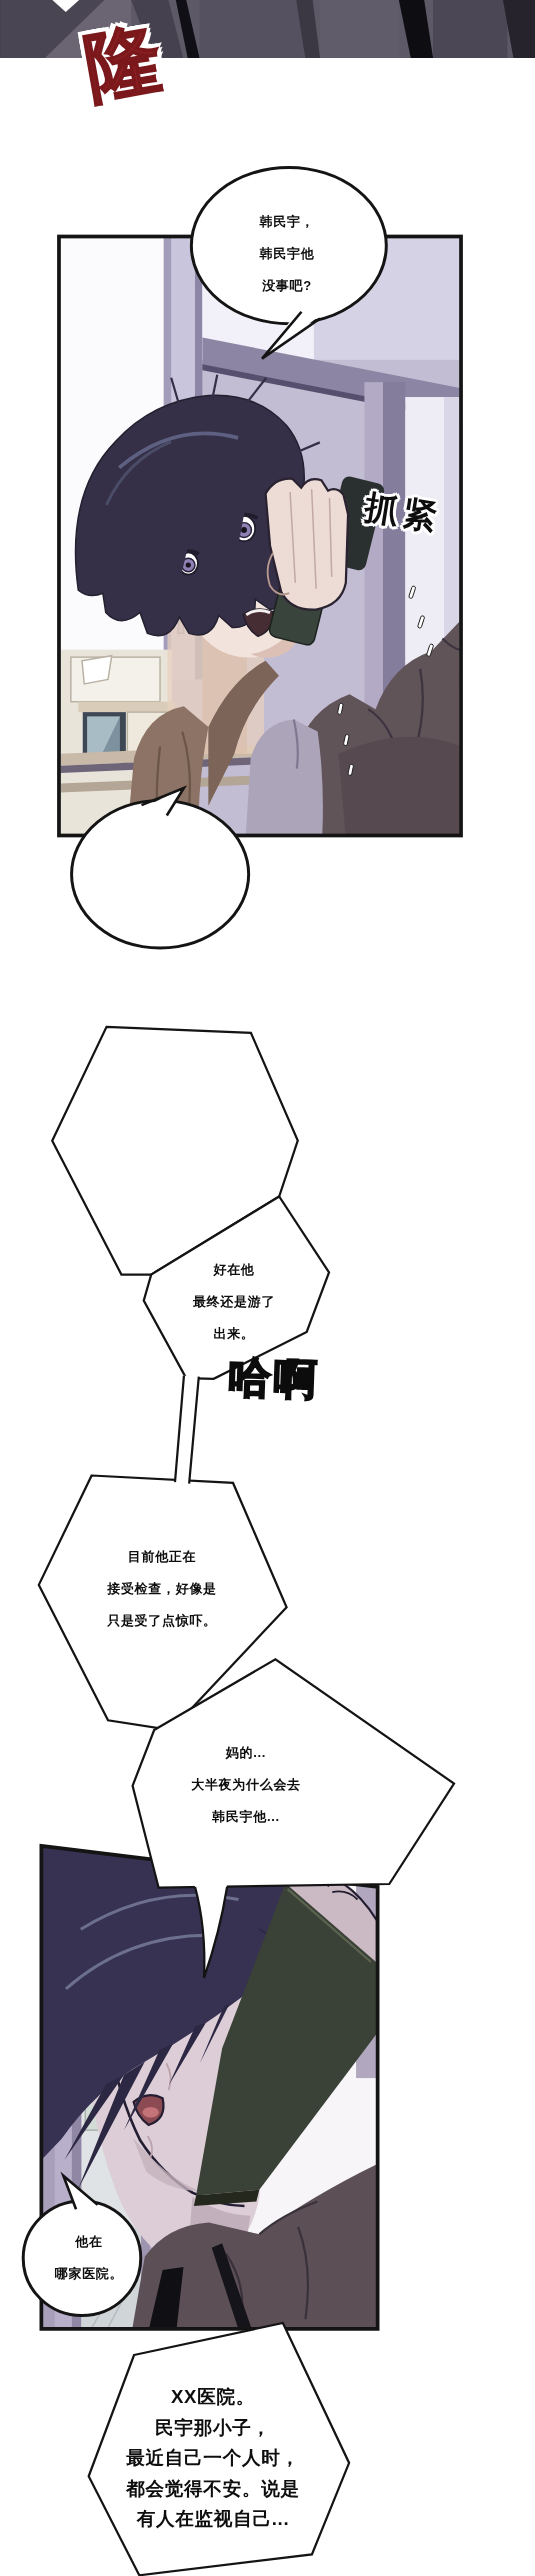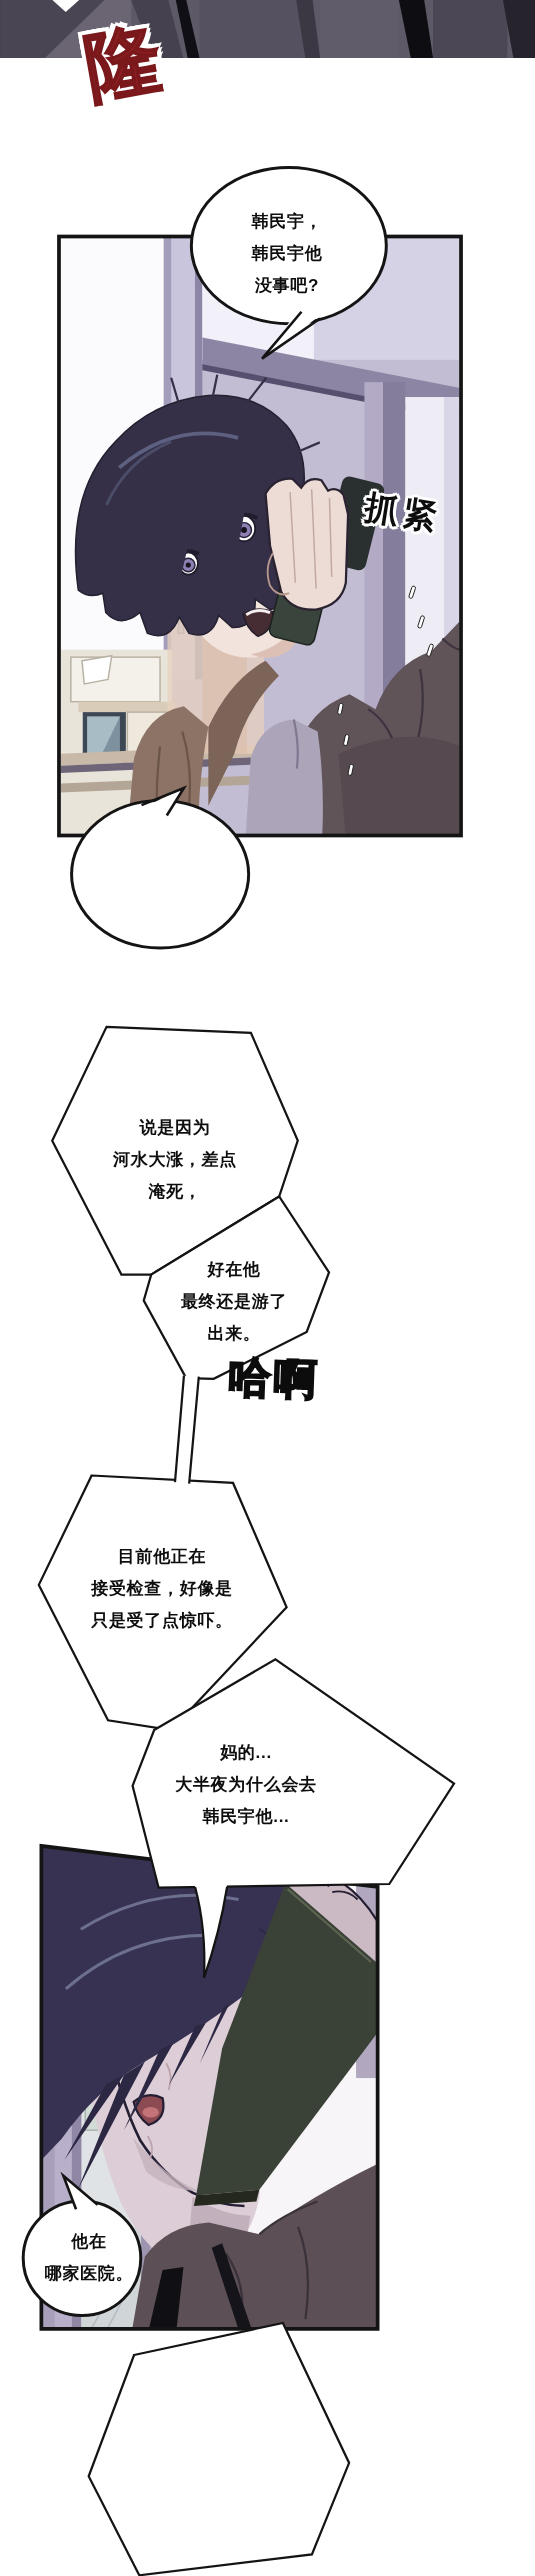--- a/index.html
+++ b/index.html
@@ -10,21 +10,21 @@
   .abs { position:absolute; }
   
   .panel { position:absolute; z-index:10; }
   .panel svg { display:block; }
   
   .overlay { position:absolute; left:0; top:0; z-index:20; pointer-events:none; }
   
   .btxt {
     position:absolute; z-index:30; transform:translate(-50%,-50%);
     text-align:center; font-weight:700; color:#0e0e0e;
-    font-size:17px; line-height:32px; white-space:nowrap;
+    font-size:13px; line-height:32px; white-space:nowrap;
     letter-spacing:0.7px;
   }
   .btxt.small { font-size:18.6px; line-height:30.5px; }
   
   .sfx { position:absolute; z-index:40; font-weight:900; white-space:nowrap; }
   .sfx-rumble {
     left:86px; top:13.4px; font-size:76px; color:#8e2023;
     transform:rotate(-10deg); transform-origin:center;
     -webkit-text-stroke:1.5px #7a181c;
     text-shadow: 4.5px 0 0 #fff,-4.5px 0 0 #fff,0 4.5px 0 #fff,0 -4.5px 0 #fff,
@@ -283,44 +283,46 @@
     </g>
   </svg>
 
   <div class="btxt" style="left:287px;top:254px">
     <div>韩民宇，</div>
     <div>韩民宇他</div>
     <div>没事吧?</div>
   </div>
 
 
-  <div class="btxt" style="left:175px;top:1160px">
-    <div>说是因为</div>
-    <div>河水大涨，差点</div>
-    <div>淹死，</div>
-  </div>
 
   <div class="btxt" style="left:234px;top:1302px">
     <div>好在他</div>
     <div>最终还是游了</div>
     <div>出来。</div>
   </div>
 
   <div class="btxt" style="left:162px;top:1589px">
     <div>目前他正在</div>
     <div>接受检查，好像是</div>
     <div>只是受了点惊吓。</div>
   </div>
 
   <div class="btxt" style="left:246px;top:1785px">
     <div>妈的...</div>
     <div>大半夜为什么会去</div>
     <div>韩民宇他...</div>
   </div>
 
+  <div class="btxt small" style="left:213px;top:2458px">
+    <div>XX医院。</div>
+    <div>民宇那小子，</div>
+    <div>最近自己一个人时，</div>
+    <div>都会觉得不安。说是</div>
+    <div>有人在监视自己...</div>
+  </div>
 
   <div class="btxt" style="left:89px;top:2258px">
     <div>他在</div>
     <div>哪家医院。</div>
   </div>
 
   <div class="sfx sfx-rumble">隆</div>
   <div class="sfx sfx-grip">抓紧</div>
   <div class="sfx sfx-sigh">哈啊</div>
 

